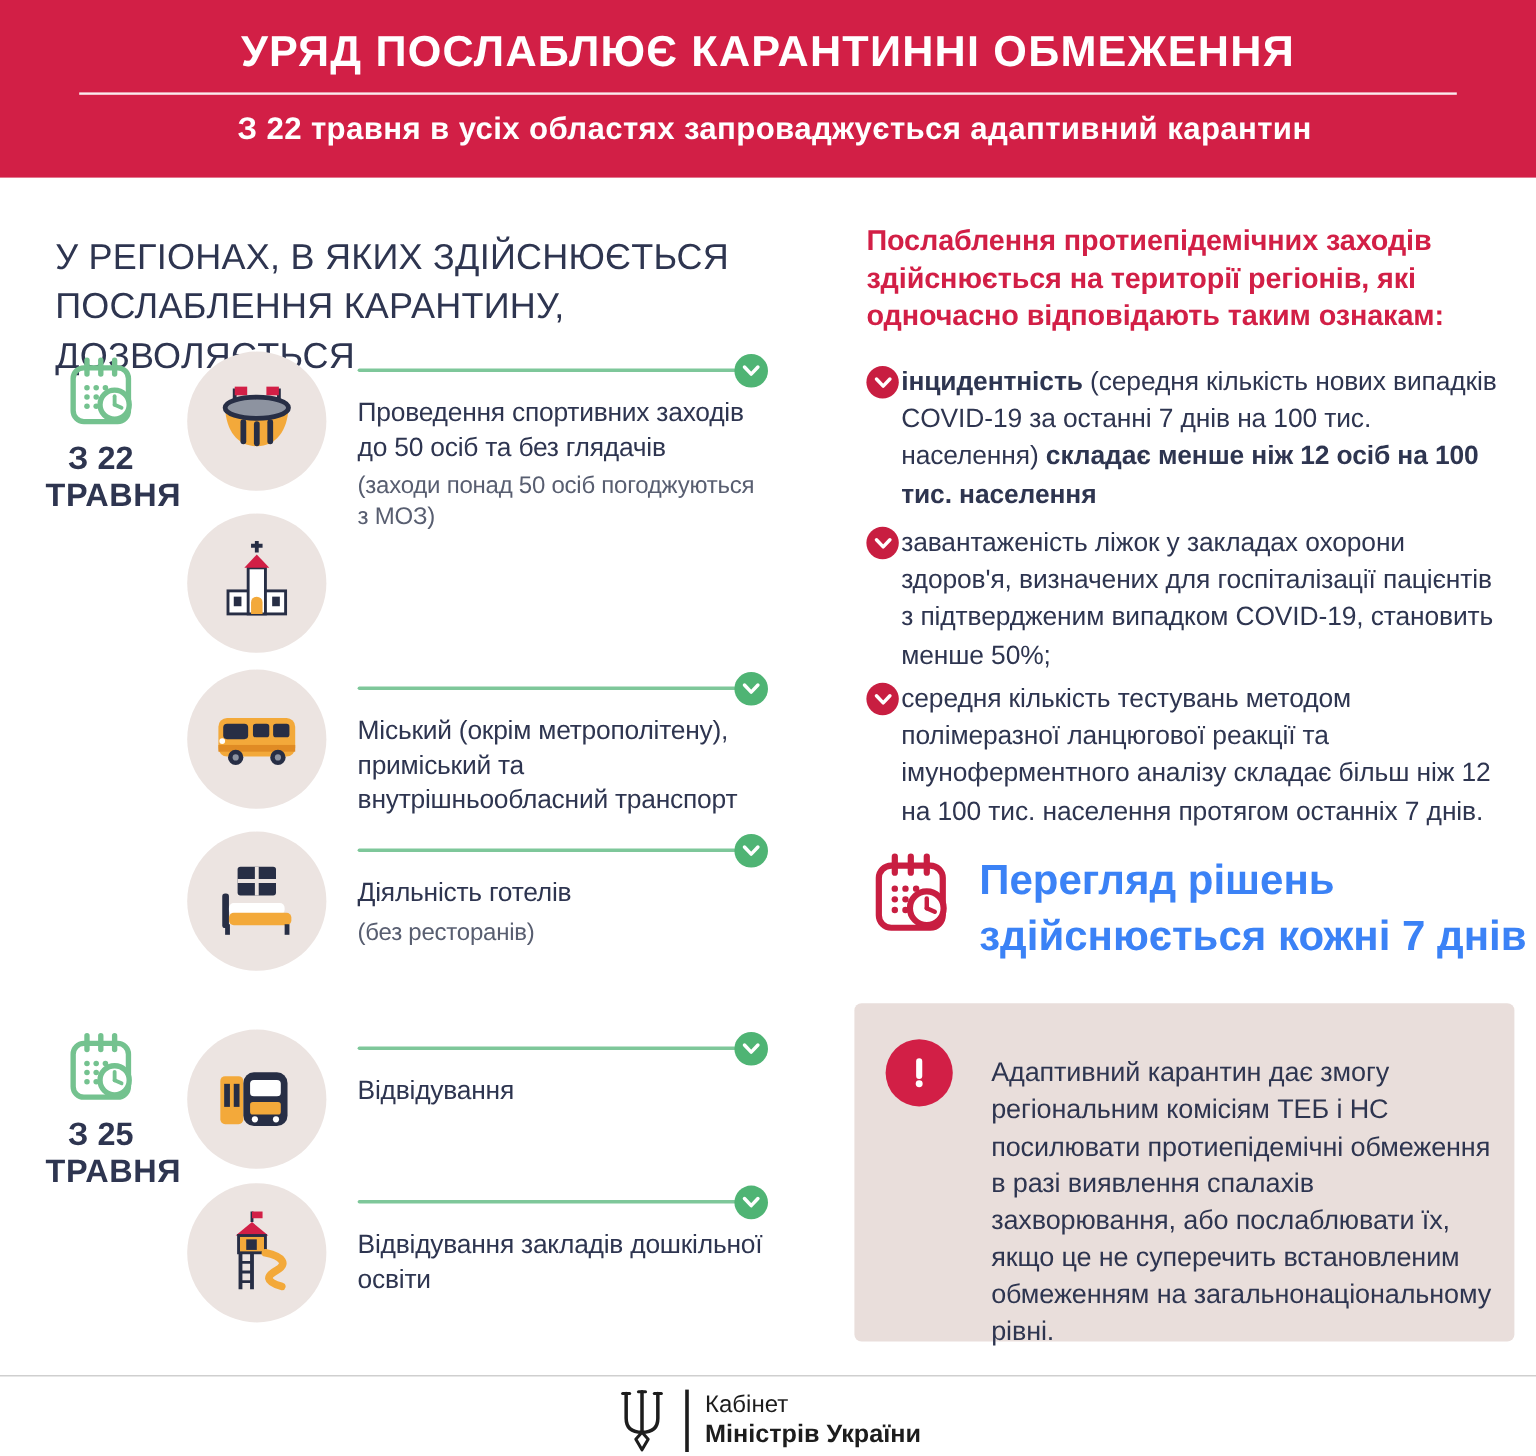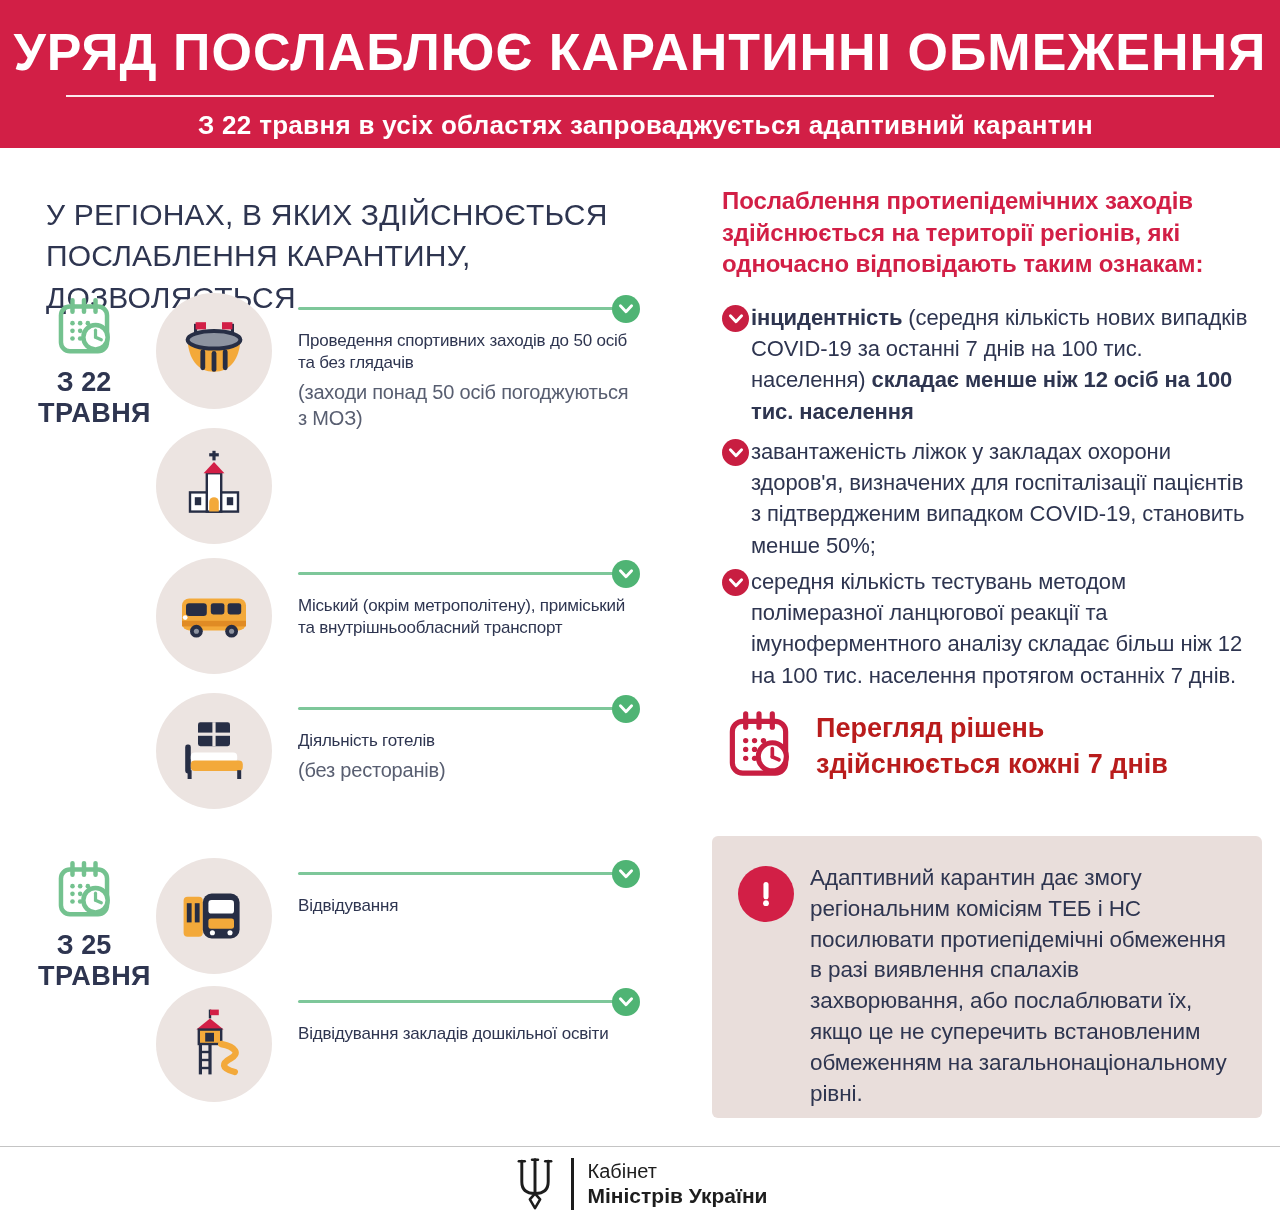--- a/index.html
+++ b/index.html
@@ -2,59 +2,59 @@
 <html lang="uk"><head>
 <meta charset="utf-8">
 <style>
   html,body{margin:0;padding:0;background:#ffffff;}
   #canvas{
     position:relative;width:1280px;height:1213px;background:#ffffff;overflow:hidden;
     font-family:"Liberation Sans", sans-serif;color:#2e3550;
   }
   
   .hdr{position:absolute;top:0;left:0;width:1280px;height:148px;background:#d21f46;text-align:center;}
-  .hdr-title{padding-top:22px;font-size:52px;font-weight:700;color:#ffffff;letter-spacing:1px;}
+  .hdr-title{padding-top:22px;font-size:36px;font-weight:700;color:#ffffff;letter-spacing:1px;}
   .hdr-divider{width:1148px;height:2px;background:rgba(255,255,255,.9);margin:13px auto 0 auto;}
   .hdr-sub{margin-top:13px;font-size:26px;font-weight:700;color:#ffffff;letter-spacing:.3px;padding-left:11px;}
   
   .left-heading{position:absolute;left:30px;top:178px;width:670px;margin:16px;
     font-size:30px;line-height:1.38;font-weight:500;color:#2e3550;letter-spacing:.2px;}
   .date-block{position:absolute;left:22px;width:124px;text-align:center;}
   .date-block svg{display:block;margin:0 auto 8px auto;}
   .date-l1{font-size:27px;font-weight:700;color:#2e3550;}
   .date-l2{font-size:27px;font-weight:700;color:#2e3550;letter-spacing:.5px;margin-left:16px;}
   .item{position:absolute;left:156px;width:530px;display:flex;gap:26px;}
   .pict{width:116px;height:116px;border-radius:50%;background:#ece4e1;flex:none;
     display:flex;align-items:center;justify-content:center;}
   .pict svg{width:80px;height:80px;}
   .item-body{width:342px;padding-top:2px;}
   .rule{position:relative;height:28px;}
   .rule::before{content:"";position:absolute;left:0;right:16px;top:12px;height:3px;background:#7ec79a;border-radius:2px;}
   .check{position:absolute;right:0;top:0;width:28px;height:28px;border-radius:50%;background:#4fb474;
     display:flex;align-items:center;justify-content:center;}
   .check svg,.rcheck svg{width:16px;height:12px;}
-  .item-title{margin-top:7px;font-size:17px;line-height:1.3;color:#2e3550;letter-spacing:-0.2px;}
+  .item-title{margin-top:7px;font-size:22px;line-height:1.3;color:#2e3550;letter-spacing:-0.2px;}
   .item-note{margin-top:5px;font-size:20px;line-height:1.3;color:#3b4258;opacity:.85;letter-spacing:-0.2px;}
   .item-note:empty{display:none;}
   
   .right-heading{position:absolute;left:722px;top:185px;width:545px;margin:0;
     font-size:24px;line-height:1.32;font-weight:700;color:#d21f46;letter-spacing:-0.1px;}
   .bullet{position:absolute;left:722px;width:535px;display:flex;gap:2px;}
   .rcheck{width:27px;height:27px;border-radius:50%;background:#c81e41;flex:none;margin-top:3px;
     display:flex;align-items:center;justify-content:center;}
   .btext{margin:0;font-size:22px;line-height:1.42;color:#2e3550;letter-spacing:-0.1px;}
   .bb{font-weight:700;}
   .bn{font-weight:400;}
   .cal-note{position:absolute;left:722px;top:708px;display:flex;gap:20px;align-items:flex-start;}
   .cal-note svg{flex:none;}
-  .cal-text{font-size:27px;font-weight:700;color:#b91c1c;line-height:1.35;padding-top:2px;}
+  .cal-text{font-size:35px;font-weight:700;color:#3b82f6;line-height:1.35;padding-top:2px;}
   .warn-box{position:absolute;left:712px;top:836px;width:550px;height:282px;background:#e9dedb;border-radius:6px;}
   .warn-icon{position:absolute;left:26px;top:30px;width:56px;height:56px;border-radius:50%;background:#d21f46;
     display:flex;align-items:center;justify-content:center;}
-  .warn-text{position:absolute;left:98px;top:27px;width:424px;margin:0;
+  .warn-text{position:absolute;left:98px;top:27px;width:424px;margin:16px;
     font-size:22.5px;line-height:1.37;color:#2e3550;letter-spacing:-0.1px;}
   
   .footer-divider{position:absolute;left:0;top:1146px;width:1280px;height:1px;background:#c4c4c4;}
   .footer{position:absolute;left:0;top:1156px;width:1280px;display:flex;justify-content:center;align-items:center;gap:14px;}
   .footer .vbar{width:3px;height:52px;background:#1d1d1d;}
   .f-lines{line-height:1.2;}
   .f-l1{font-size:20px;color:#1d1d1d;}
   .f-l2{font-size:21px;font-weight:700;color:#1d1d1d;}
 </style>
 </head>

